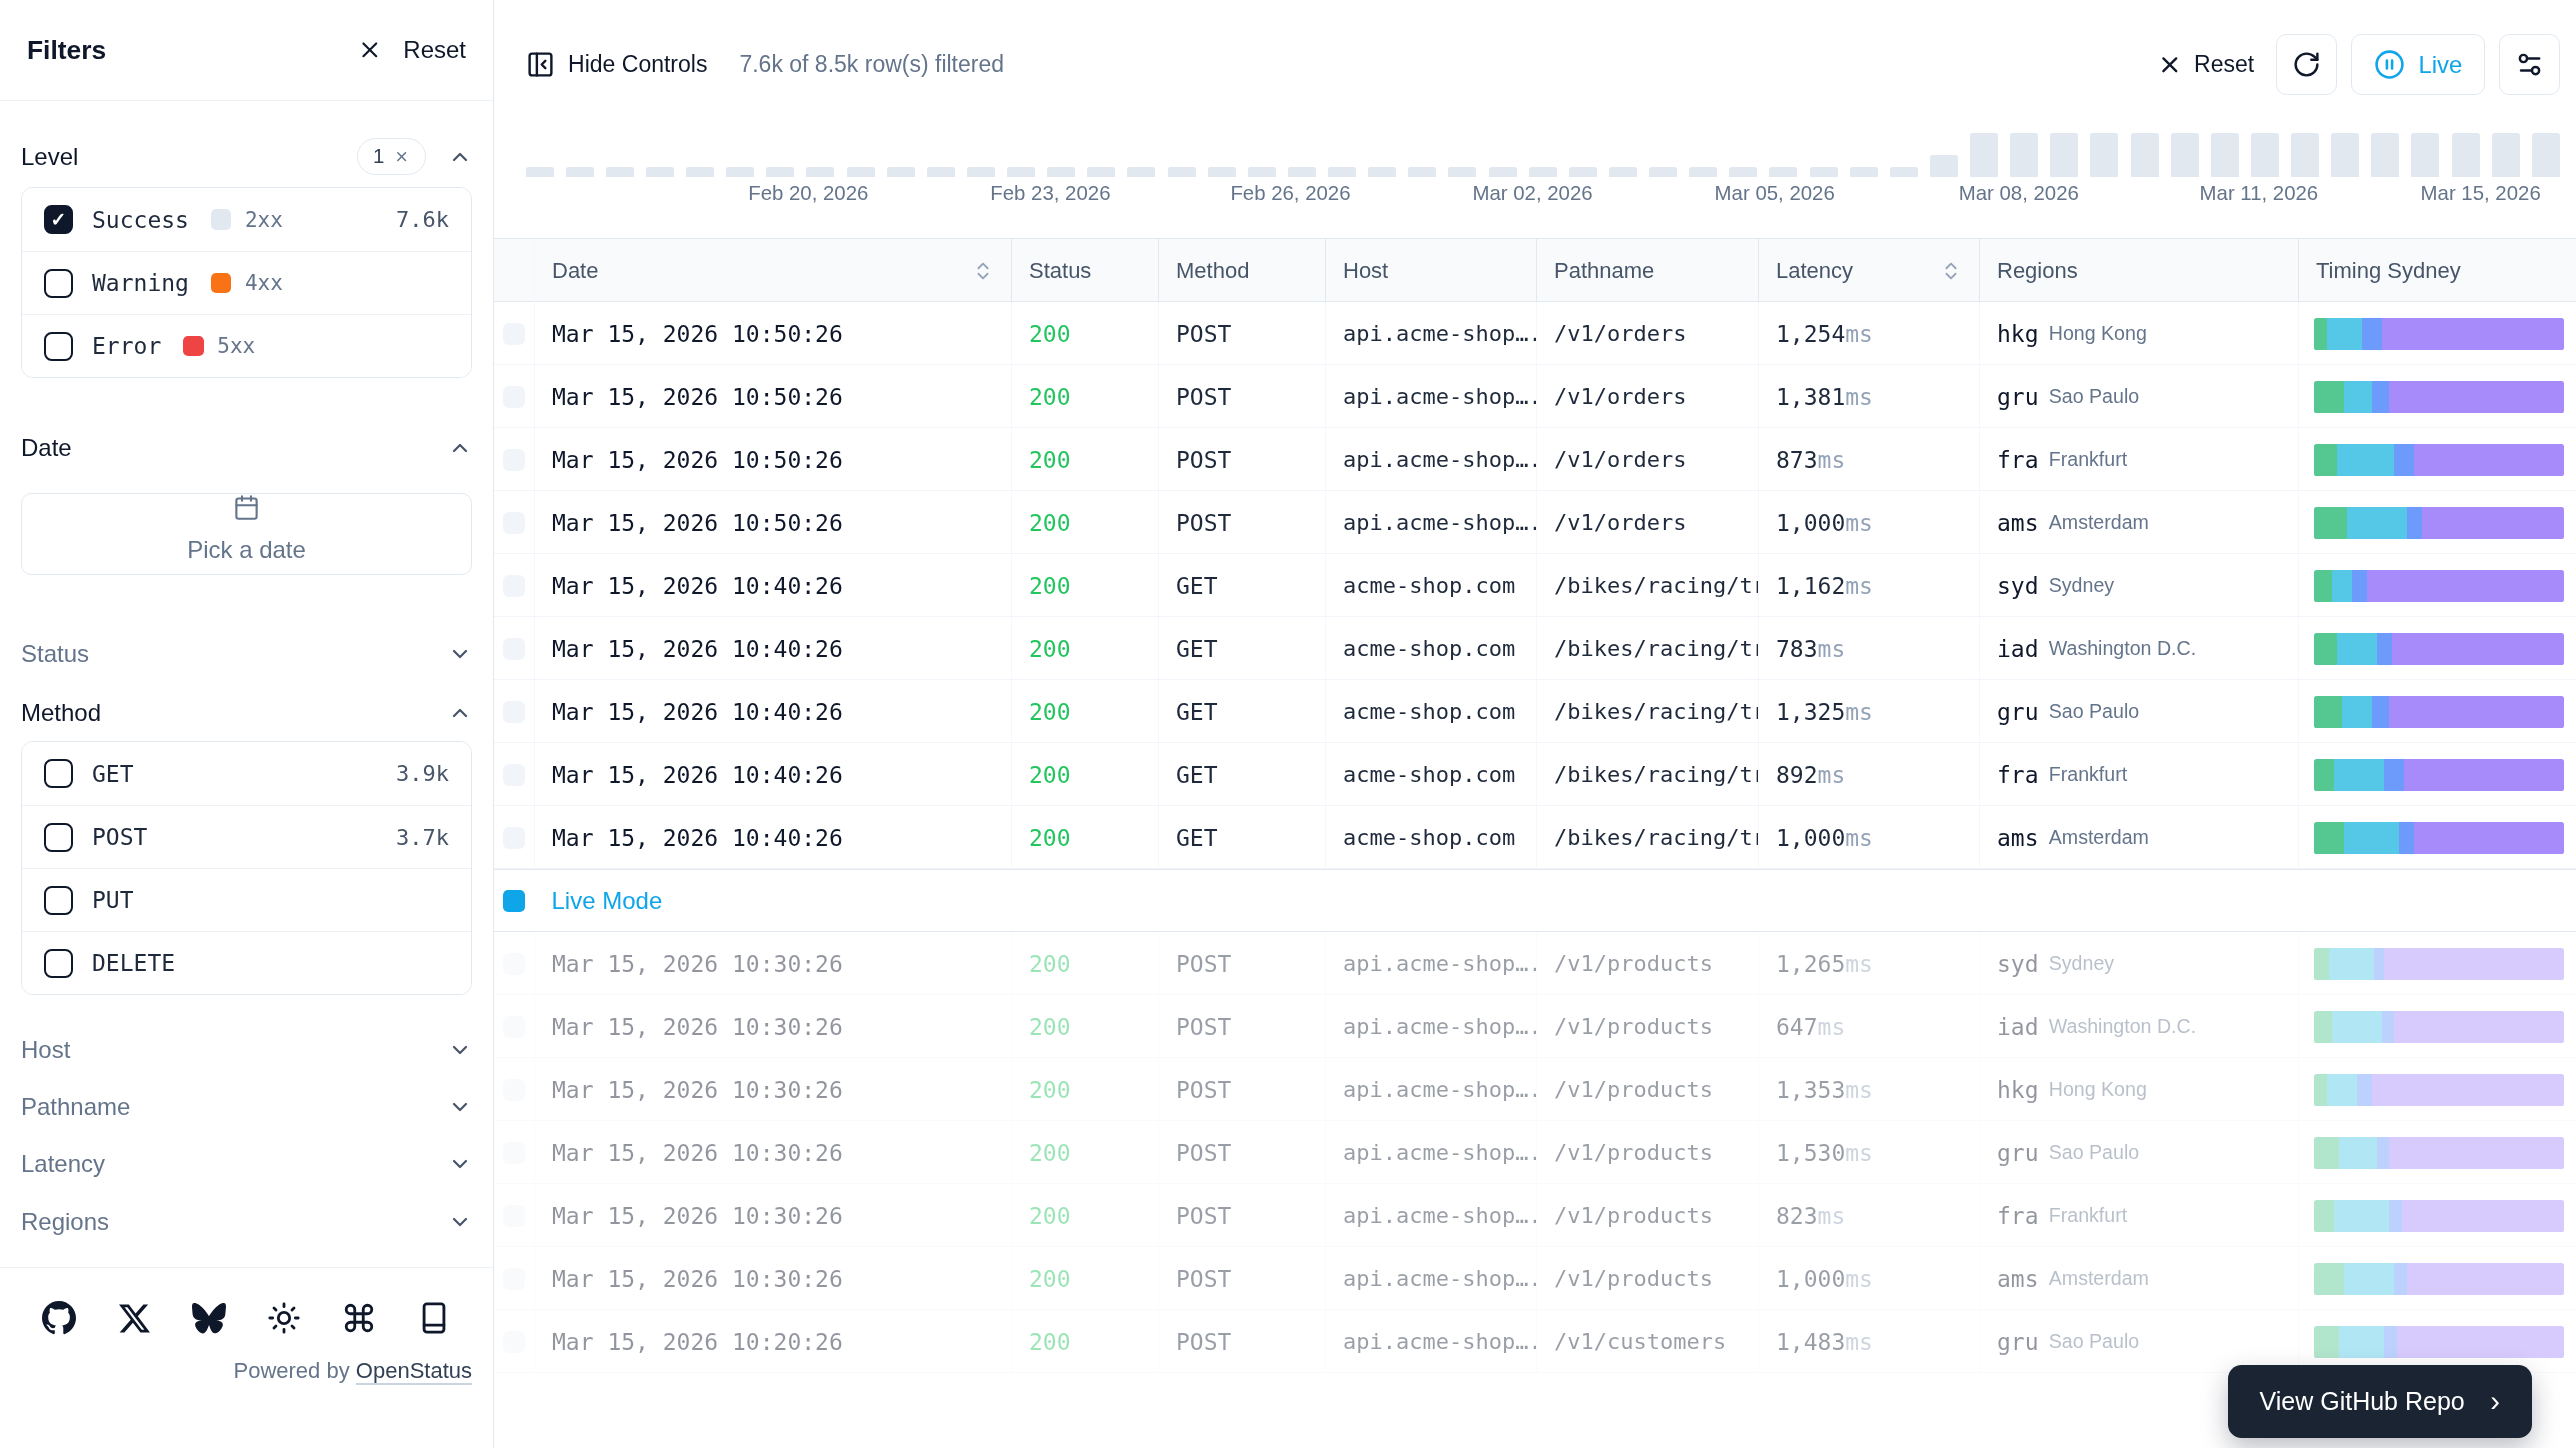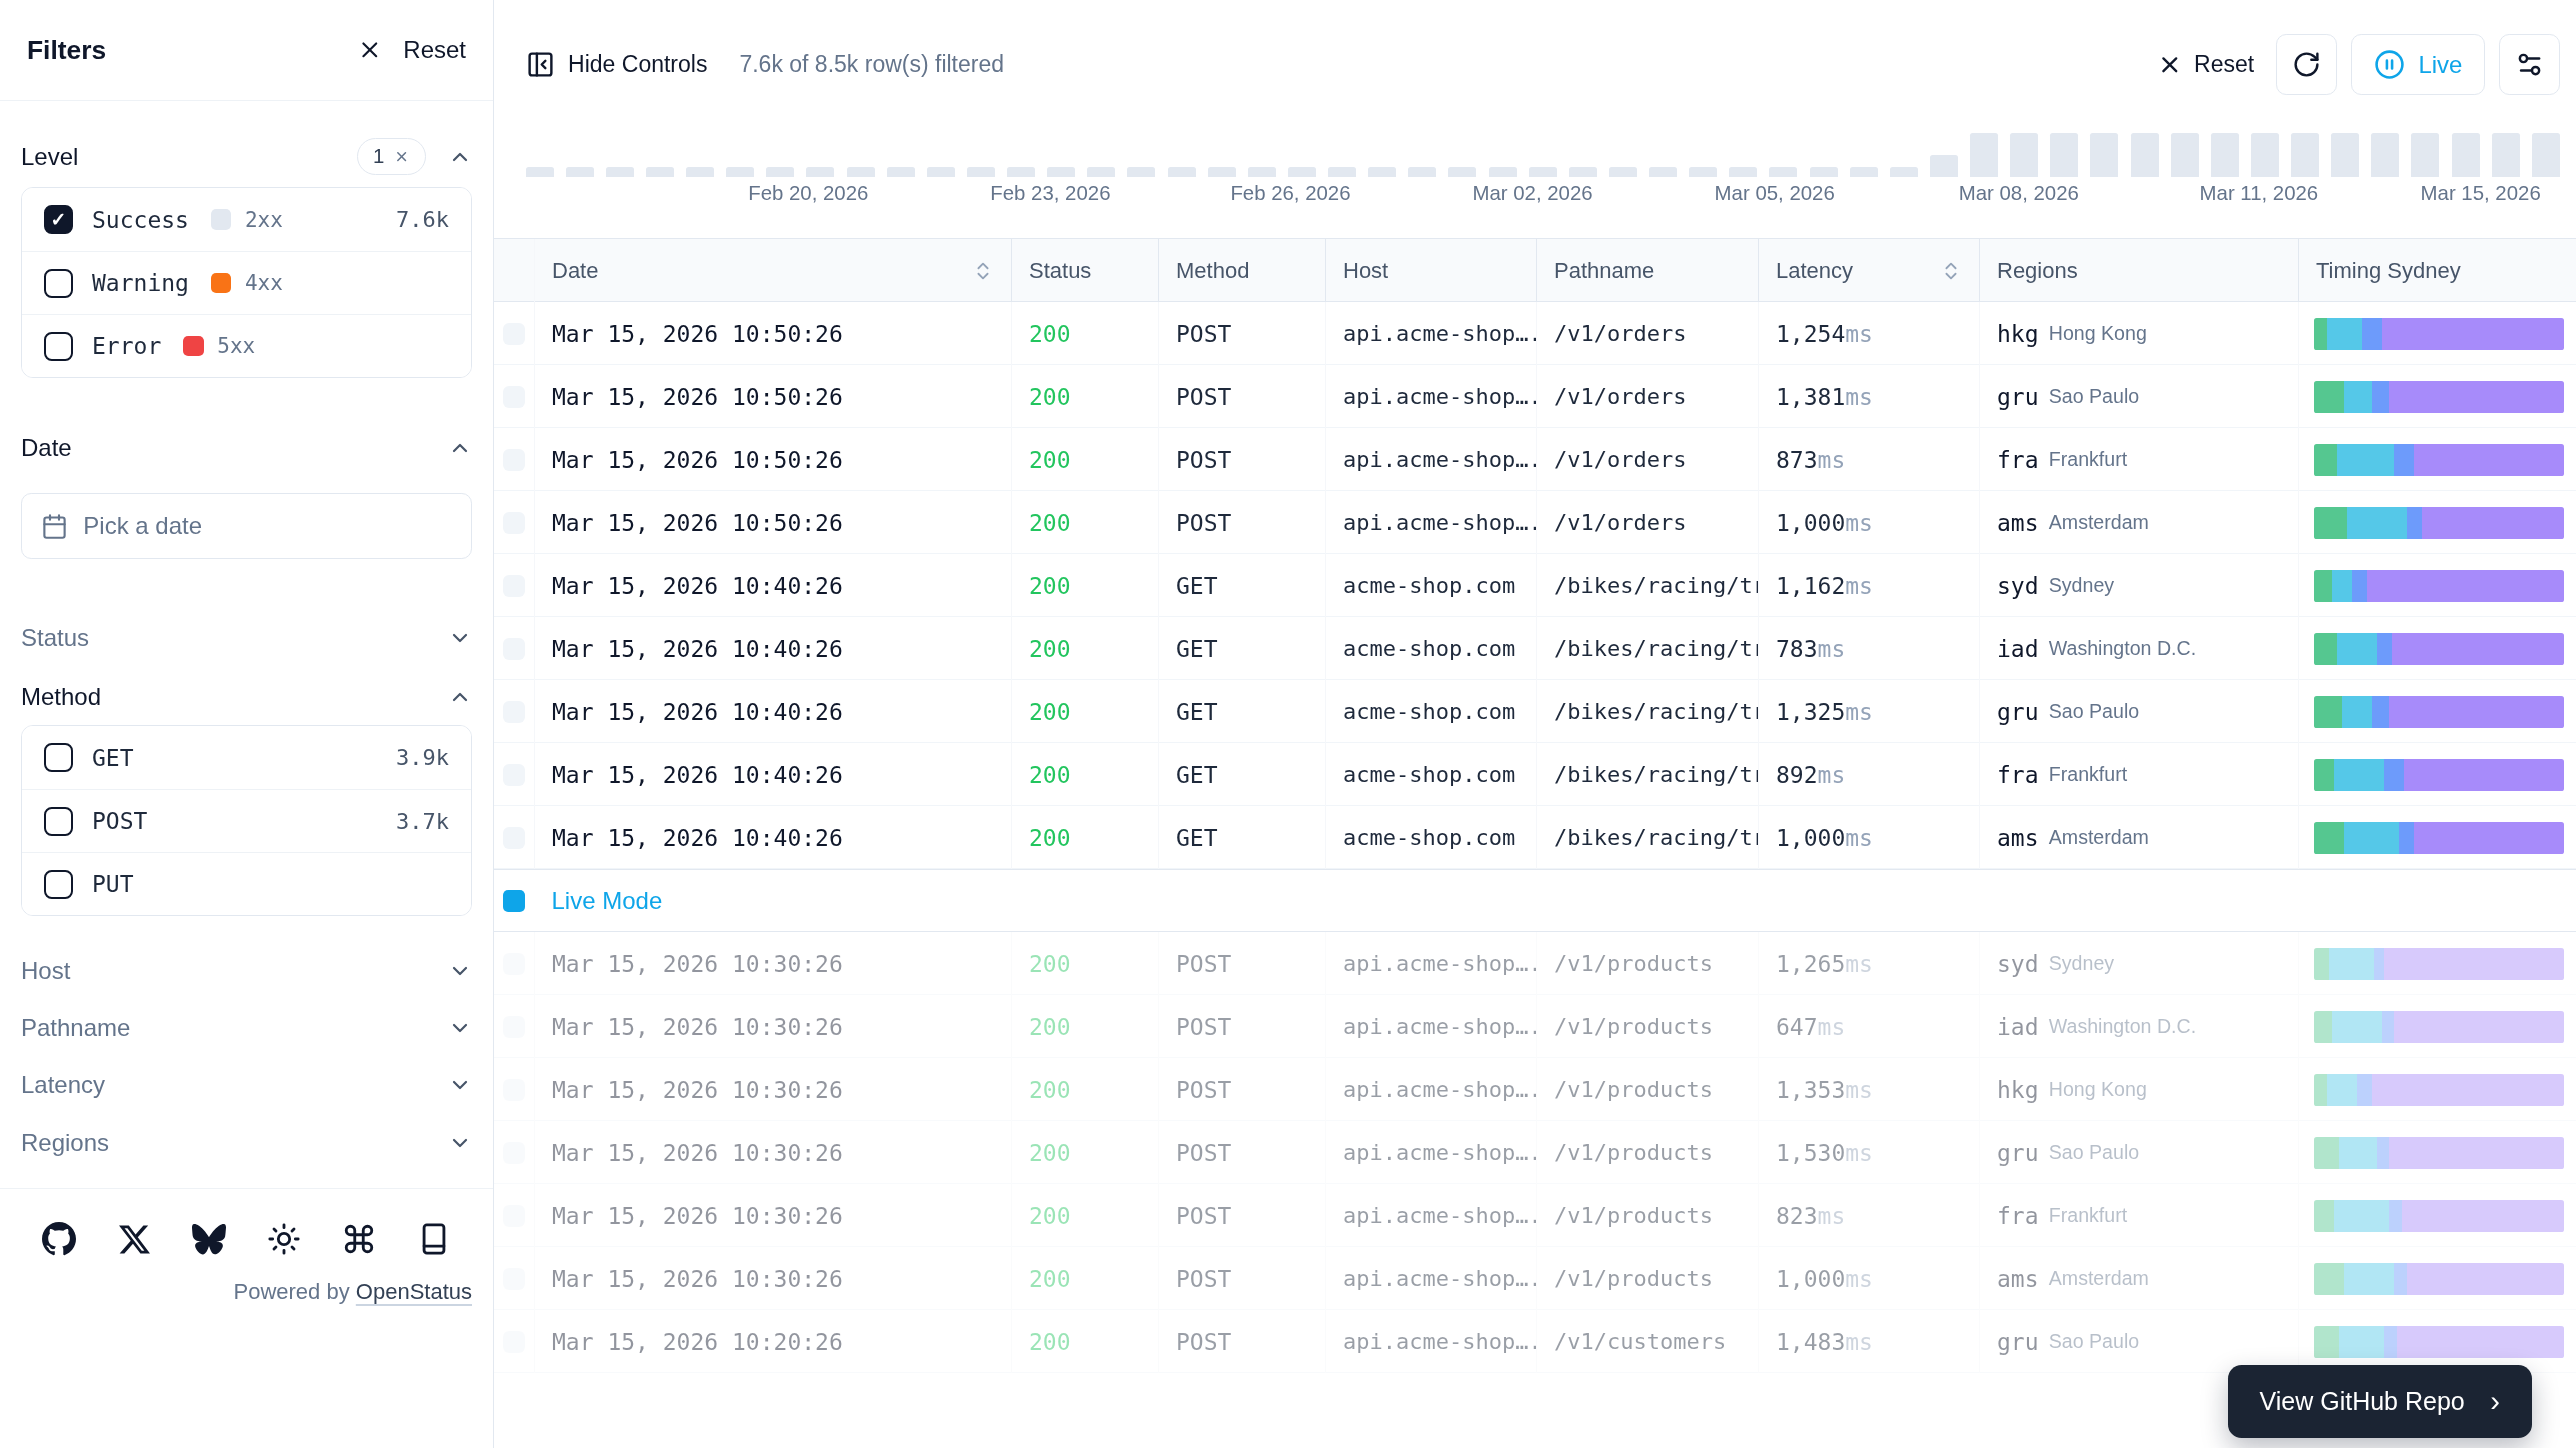--- a/index.html
+++ b/index.html
@@ -29,21 +29,21 @@
   .fc-row + .fc-row { border-top:0.9px solid #eef2f6; }
   .cbx { width:29px; height:29px; border-radius:7.7px; border:2.1px solid #0f172a;
     background:#fff; display:flex; align-items:center; justify-content:center; flex:none; }
   .cbx.checked { background:#0f172a; border-color:#0f172a; color:#fff; font-size:19px; font-weight:700; }
   .fc-name { font-size:23px; margin-left:19px; color:#1e293b; }
   .swatch { width:20.4px; height:20.4px; border-radius:5.1px; margin-left:22px; flex:none; }
   .fc-code { font-size:21px; color:#64748b; margin-left:13.6px; }
   .fc-row .spacer { flex:1; }
   .fc-count { font-size:22px; color:#475569; }
   .date-input { display:flex; align-items:center; gap:15.3px; border:0.9px solid #e2e8f0;
-    border-radius:10.2px; height:66px; padding:0 19px; color:#64748b; font-size:24px; }
+    border-radius:10.2px; height:82px; padding:0 19px; color:#64748b; font-size:24px;flex-direction:column; }
   .sb-divider { border-top:0.9px solid #eef2f6; margin:27px -21px 0 -21px; }
   .sb-footer { text-align:right; }
   .icon-row { display:flex; justify-content:center; gap:39px; margin-top:32px; }
   .icon-row .ficon { width:36px; height:36px; display:flex; align-items:center; justify-content:center; cursor:pointer; }
   .powered { margin-top:22px; font-size:22px; color:#64748b; }
   .powered a { color:#334155; text-decoration:underline; text-decoration-color:#cbd5e1; text-underline-offset:5.1px; }
   .note { margin-top:13.6px; font-size:19.6px; line-height:29px; color:#94a3b8; padding:0 25.6px; }
 
   
   .main { position:absolute; left:494px; top:0; width:2082px; height:1448px; }
@@ -209,20 +209,25 @@
         </div>
         <div class="fc-row">
           <span class="cbx"></span>
           <span class="fc-name mono">POST</span>
           <span class="spacer"></span>
           <span class="fc-count mono">3.7k</span>
         </div>
         <div class="fc-row">
           <span class="cbx"></span>
           <span class="fc-name mono">PUT</span>
+          <span class="spacer"></span>
+        </div>
+        <div class="fc-row">
+          <span class="cbx"></span>
+          <span class="fc-name mono">DELETE</span>
           <span class="spacer"></span>
         </div>
       </div>
 
     <div class="sec-head" style="margin-top:36px;">
       <span class="sec-label muted">Host</span>
       <span class="spacer"></span>
       <span class="chev">
         <svg width="24" height="24" viewBox="0 0 24 24" fill="none" stroke="#475569" stroke-width="2.2" stroke-linecap="round" stroke-linejoin="round">
             <path d="m6 9 6 6 6-6"></path>

